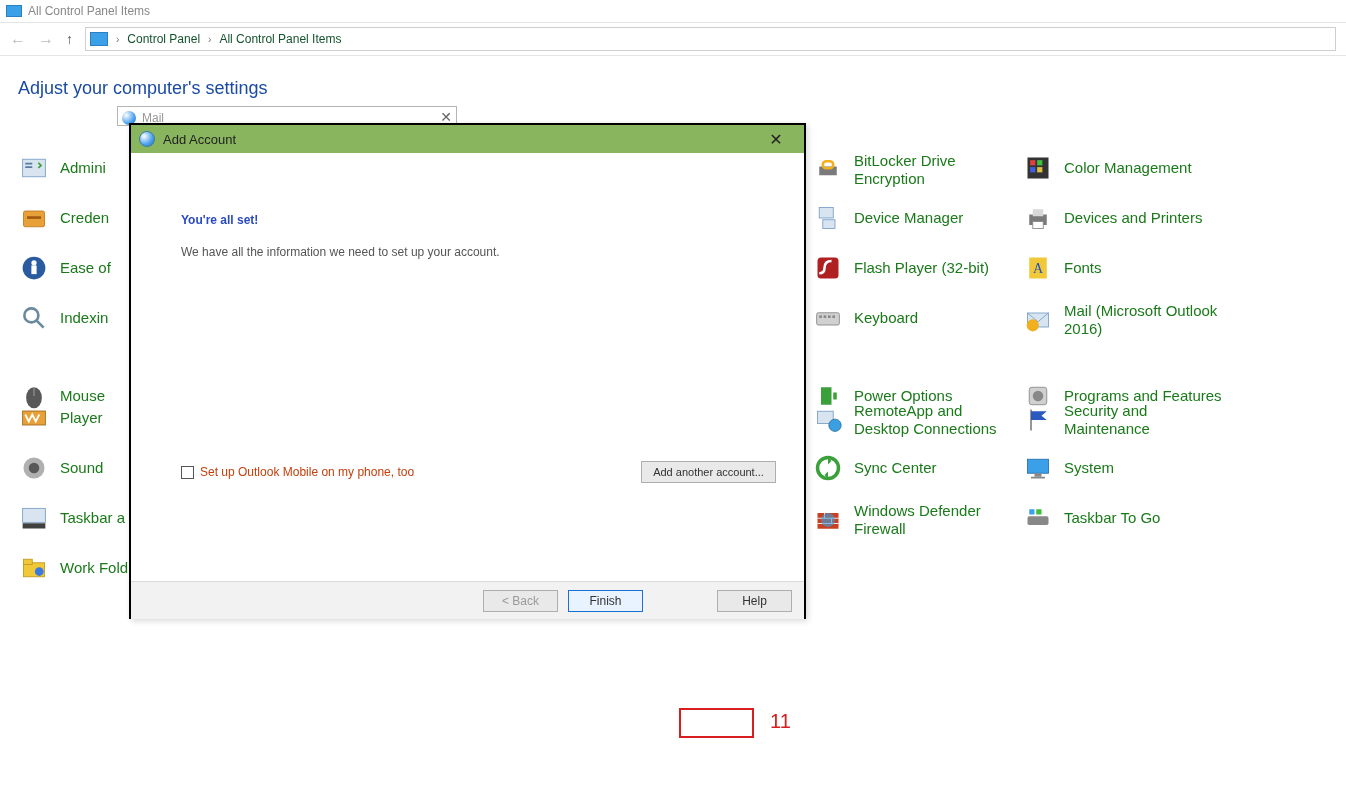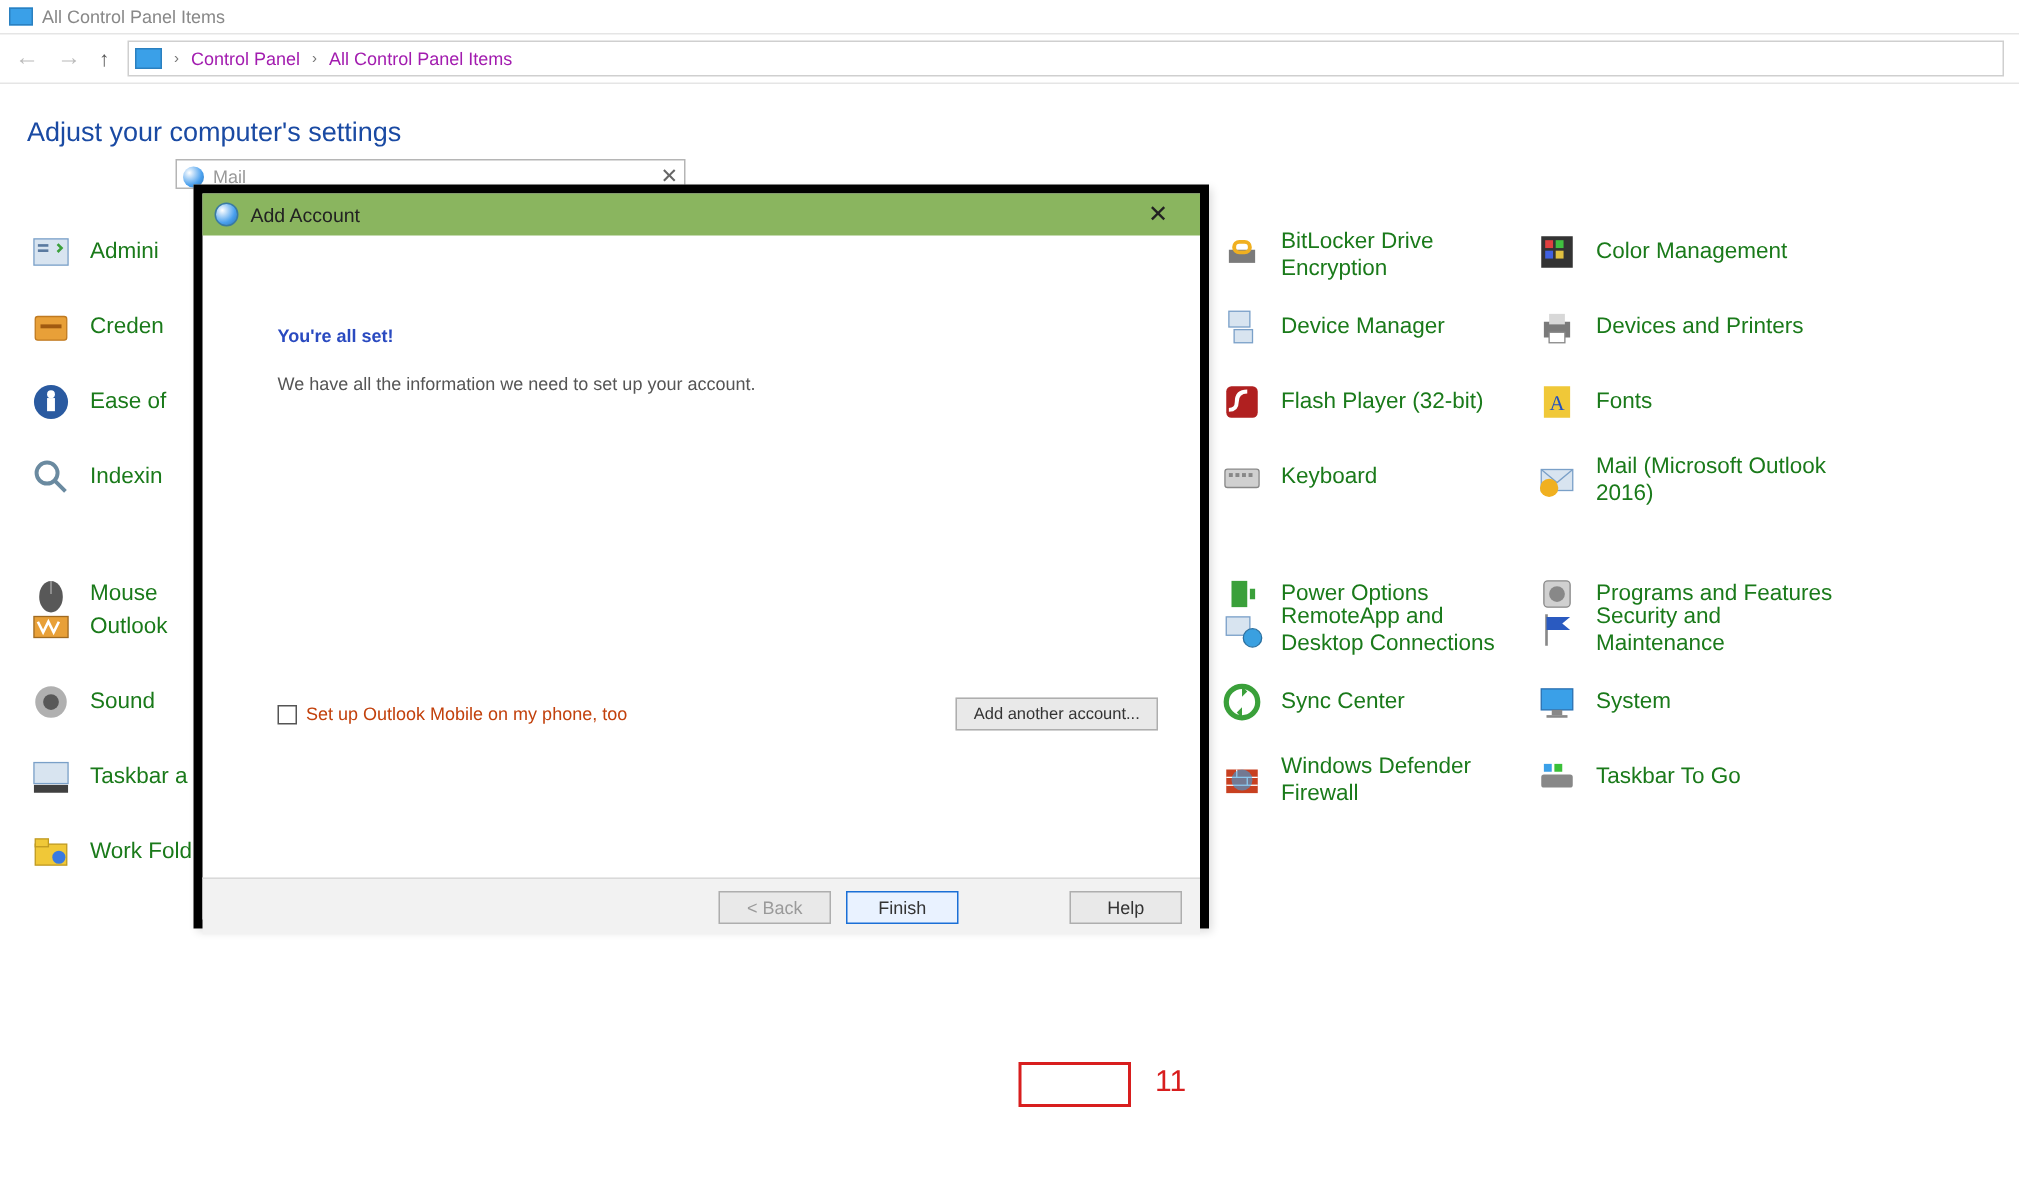--- a/index.html
+++ b/index.html
@@ -50,21 +50,21 @@
       padding: 0 4px;
       gap: 8px;
       font-size: 12px;
     }
     .addrbar .mini-icon {
       width: 18px; height: 14px;
       background: #3aa0e8;
       border: 1px solid #2a80c0;
       display: inline-block;
     }
-    .addrbar .crumb { color: #a21caf; }
+    .addrbar .crumb { color: #14532d; }
     .addrbar .chev { color: #777; font-size: 10px; }
     
     .heading {
       color: #1a4aa3;
       font-size: 18px;
       padding: 22px 18px 18px;
     }
     .cp-item {
       position: absolute;
       display: flex;
@@ -119,21 +119,21 @@
       font-size: 14px;
     }
     
     .dlg {
       position: absolute;
       left: 129px;
       top: 123px;
       width: 677px;
       height: 496px;
       background: #fff;
-      border: 6px solid #000000;
+      border: 2px solid #000000;
       box-shadow: 2px 2px 6px rgba(0,0,0,.15);
     }
     .dlg-title {
       background: #8ab55f;
       color: #222;
       height: 28px;
       display: flex;
       align-items: center;
       padding: 0 8px;
       gap: 8px;
@@ -305,21 +305,21 @@
   </span>
   <span class="lbl">Mouse</span>
 </div>
 <div class="cp-item colA r6">
   <span class="ico">
     <svg viewBox="0 0 32 32">
         <rect x="3" y="8" width="26" height="16" fill="#e8a038" stroke="#a06a20"></rect>
         <path d="M6 12 l4 8 l4-8 l4 8 l4-8" fill="none" stroke="#fff" stroke-width="2"></path>
       </svg>
   </span>
-  <span class="lbl">Outlook</span>
+  <span class="lbl">Player</span>
 </div>
 <div class="cp-item colA r7">
   <span class="ico">
     <svg viewBox="0 0 32 32">
         <circle cx="16" cy="16" r="12" fill="#b0b0b0"></circle>
         <circle cx="16" cy="16" r="6" fill="#585858"></circle>
       </svg>
   </span>
   <span class="lbl">Sound</span>
 </div>

